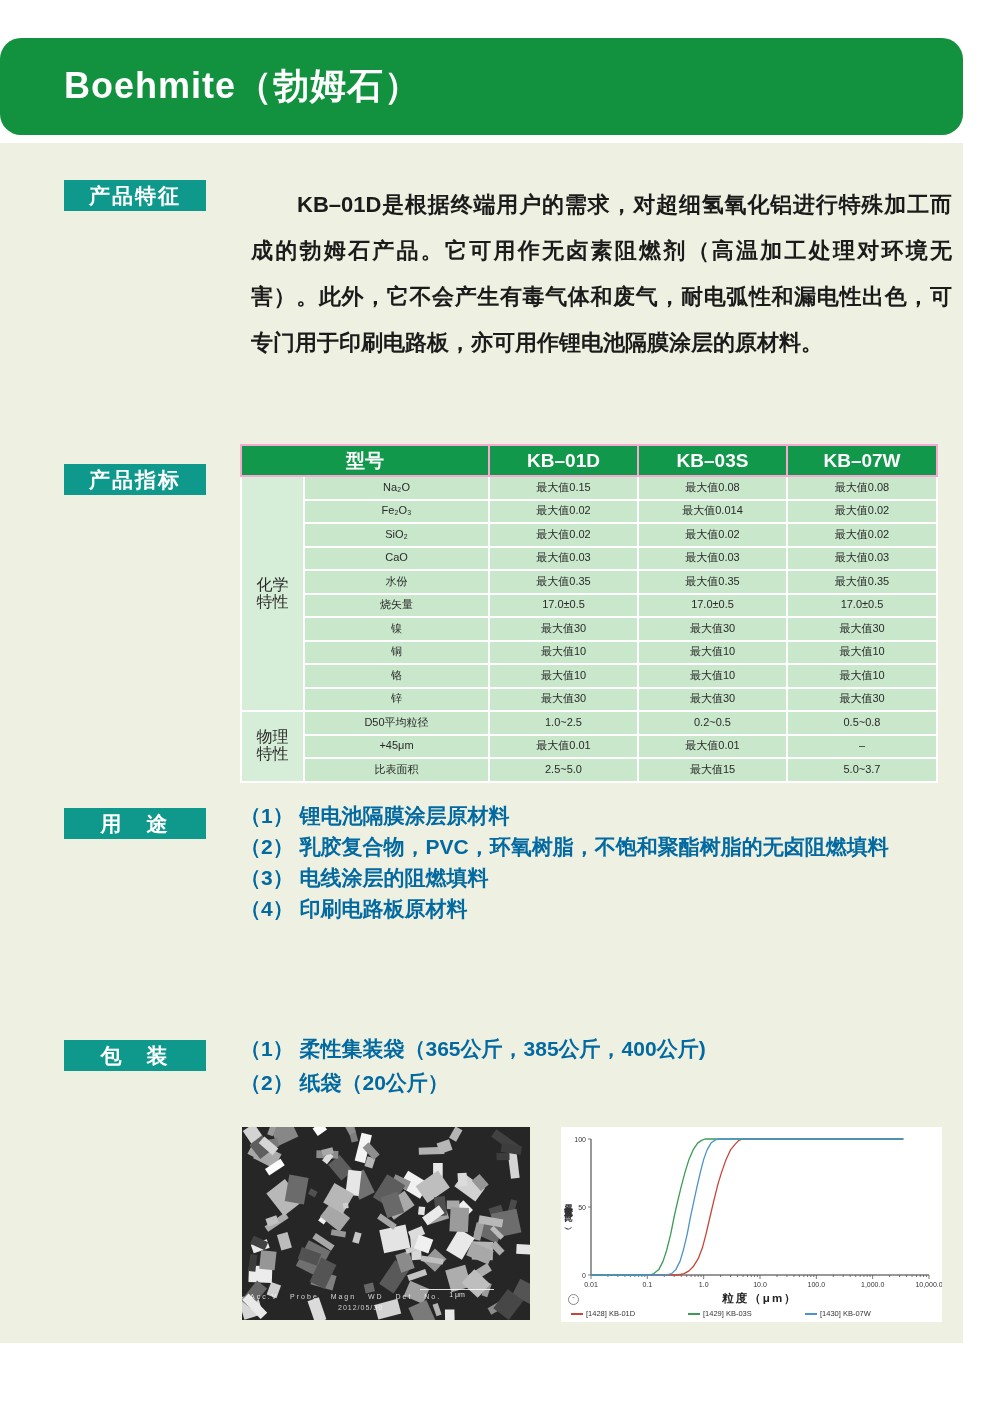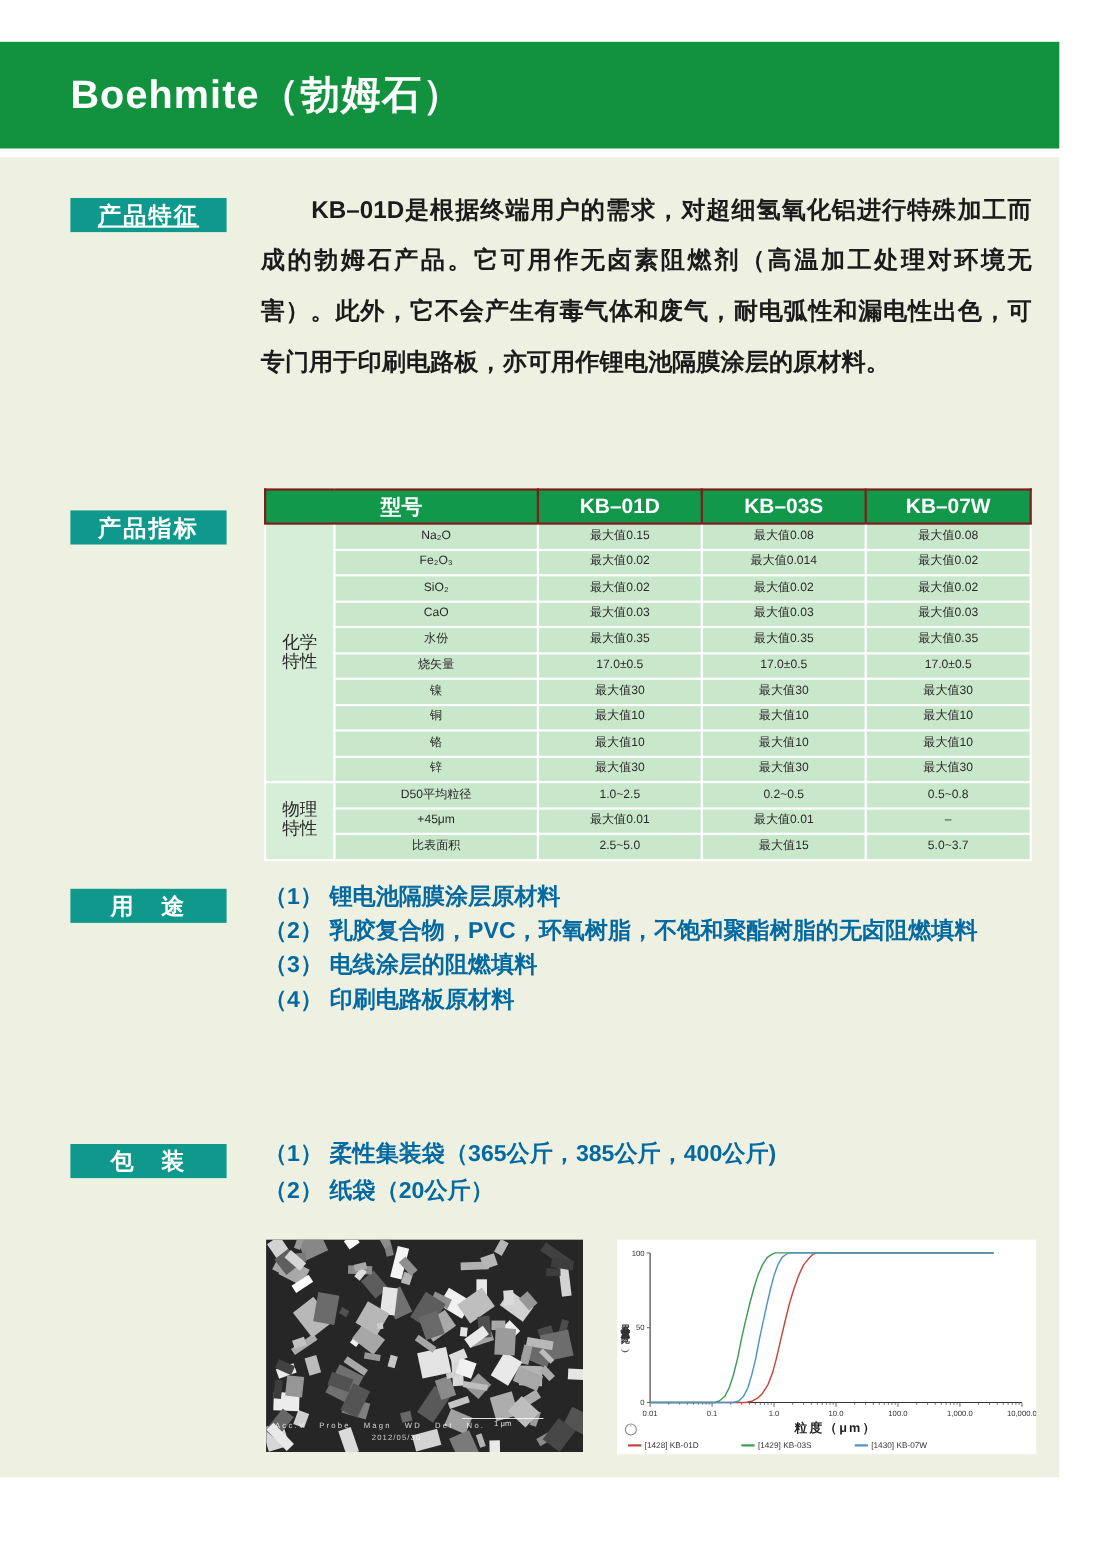--- a/index.html
+++ b/index.html
@@ -1,57 +1,57 @@
 <!DOCTYPE html>
 <html style="--header-green: #12923F; --table-header-green: #12984A; --label-teal: #0F998C; --cell-green: #C9E7CB; --group-cell-green: #D6EED7; --page-bg: #EEF1E1; --series-red: #C8443A; --series-green: #3D9B55; --series-blue: #4B93C8;"><head>
 <meta charset="utf-8">
 <style>
   html,body{margin:0;padding:0;background:#fff;}
   *{box-sizing:border-box;font-family:"Liberation Sans","DejaVu Sans",sans-serif;}
   .page{position:relative;width:1000px;height:1415px;background:#fff;overflow:hidden;}
   .content-bg{position:absolute;left:0;top:143px;width:963px;height:1200px;background:var(--page-bg,#EEF1E1);}
-  .header-band{position:absolute;left:0;top:38px;width:963px;height:97px;background:var(--header-green,#12923F);display:flex;align-items:center;}
+  .header-band{position:absolute;left:0;top:38px;width:963px;height:97px;background:var(--header-green,#12923F);display:flex;align-items:center;border-radius:21px;}
   .page-title{color:#fff;font-size:36px;font-weight:700;margin:0 0 0 64px;letter-spacing:1px;}
   .section-label{position:absolute;left:64px;width:142px;height:31px;background:var(--label-teal,#0F998C);color:#fff;font-size:21px;font-weight:700;display:flex;align-items:center;justify-content:center;letter-spacing:2px;}
-  .features-paragraph{position:absolute;left:237px;top:168px;width:701px;font-size:22px;line-height:46px;font-weight:600;color:#1b1b1b;text-align:justify;text-indent:46px;margin:0;}
+  .features-paragraph{position:absolute;left:237px;top:168px;width:701px;font-size:22px;line-height:46px;font-weight:600;color:#1b1b1b;text-align:justify;text-indent:46px;margin:14px;}
   
   .spec-table{position:absolute;left:240px;top:444px;width:696px;border-collapse:collapse;table-layout:fixed;}
-  .spec-table th{background:var(--table-header-green,#12984A);color:#fff;font-size:19px;font-weight:600;height:31px;border:2px solid #7f1d1d;padding:0;text-align:center;}
+  .spec-table th{background:var(--table-header-green,#12984A);color:#fff;font-size:19px;font-weight:600;height:31px;border:2px solid #f9a8d4;padding:0;text-align:center;}
   .spec-table td{background:var(--cell-green,#C9E7CB);color:#2a2a2a;font-size:11px;height:23.5px;border:2px solid #fff;padding:0;text-align:center;line-height:1.05;}
   .spec-table td.group-cell{background:var(--group-cell-green,#D6EED7);white-space:pre-line;font-size:16px;}
   
   .plain-list{position:absolute;left:240px;margin:0;padding:0;list-style:none;font-size:21px;font-weight:600;color:#0369a1;}
   .uses-list{top:800px;line-height:31px;}
   .packaging-list{top:1032px;line-height:34px;}
   
   .sem-figure{position:absolute;left:242px;top:1127px;width:288px;height:193px;background:#2a2a2a;overflow:hidden;}
   .sem-caption-fields{position:absolute;left:8px;bottom:20px;color:rgba(255,255,255,.8);font-size:7px;letter-spacing:2px;white-space:pre;}
   .sem-caption-date{position:absolute;left:96px;bottom:9px;color:rgba(255,255,255,.75);font-size:7px;letter-spacing:1px;}
   .sem-scale{position:absolute;left:178px;bottom:22px;width:74px;border-top:1.5px solid rgba(255,255,255,.85);color:rgba(255,255,255,.85);font-size:7px;text-align:center;padding-top:1px;}
   
   .chart-panel{position:absolute;left:561px;top:1127px;width:381px;height:195px;background:#fff;}
   .chart-ylabel{position:absolute;left:1px;top:12px;height:140px;width:14px;writing-mode:vertical-rl;text-orientation:upright;font-size:8.5px;font-weight:700;color:#333;letter-spacing:1.5px;display:flex;align-items:center;justify-content:center;}
   .chart-svg{position:absolute;left:0;top:0;}
-  .chart-legend{position:absolute;left:10px;bottom:4px;right:4px;display:flex;}
+  .chart-legend{position:absolute;left:10px;bottom:4px;right:4px;display:flex;gap:14px;}
   .legend-item{display:flex;align-items:center;width:103px;font-size:7.5px;color:#333;}
   .legend-swatch{display:inline-block;width:12px;height:2px;margin-right:3px;}
   .circle-caret-icon{position:absolute;left:7px;top:167px;width:11px;height:11px;border:1px solid #888;border-radius:50%;color:#777;font-size:7px;line-height:10px;text-align:center;}
 </style>
 </head>
 <body>
 
 <div class="page">
 
   <div class="header-band">
     <h1 class="page-title">Boehmite（勃姆石）</h1>
   </div>
 
   <div class="content-bg"></div>
 
-  <div class="section-label" style="top:180px;text-decoration:underline;">产品特征</div>
+  <div class="section-label" style="top:180px;">产品特征</div>
   <p class="features-paragraph">KB–01D是根据终端用户的需求，对超细氢氧化铝进行特殊加工而成的勃姆石产品。它可用作无卤素阻燃剂（高温加工处理对环境无害）。此外，它不会产生有毒气体和废气，耐电弧性和漏电性出色，可专门用于印刷电路板，亦可用作锂电池隔膜涂层的原材料。</p>
 
   <div class="section-label" style="top:464px;">产品指标</div>
   <table class="spec-table">
     <colgroup>
         <col style="width:63px">
         <col style="width:185px">
         <col style="width:149px">
         <col style="width:149px">
         <col style="width:150px">

